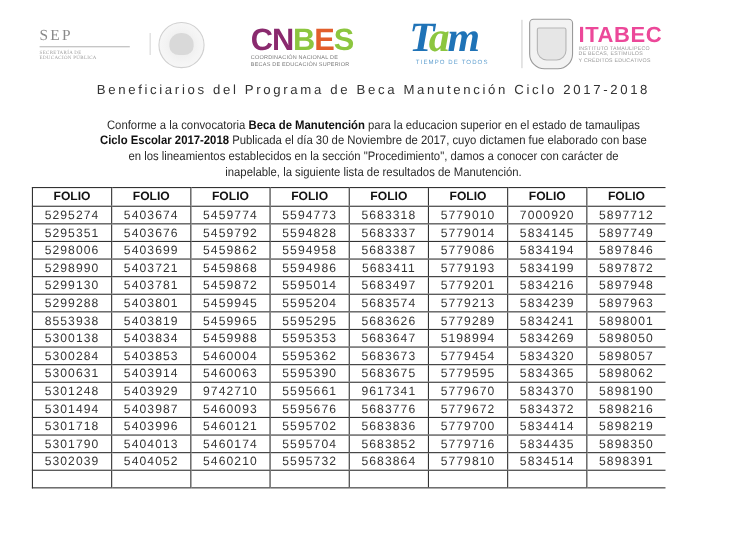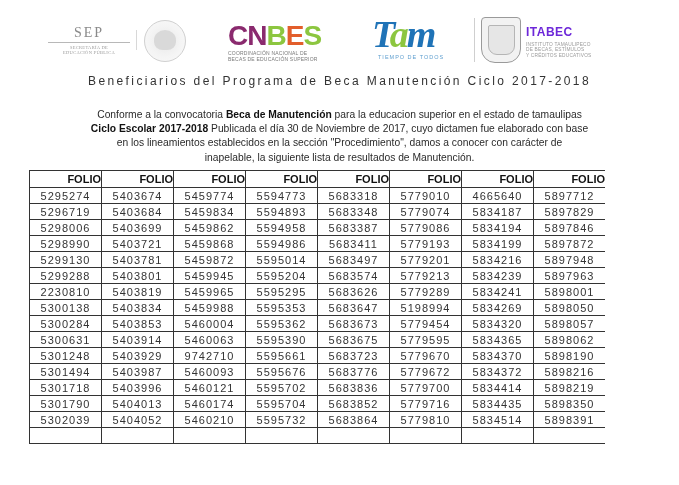--- a/index.html
+++ b/index.html
@@ -2,21 +2,21 @@
 <html><head>
 <meta charset="utf-8">
 <style>
   html, body { margin: 0; padding: 0; background: #ffffff; }
   body { width: 679px; height: 485px; overflow: hidden; position: relative; font-family: "Liberation Sans", sans-serif; color: #222; }
 
   .logos { position: absolute; left: 0; top: 0; width: 679px; height: 72px; }
   .logo { position: absolute; }
 
   
-  .sep { left: 48px; top: 26px; width: 82px; height: 36px; text-align: center; }
+  .sep { left: 36px; top: 26px; width: 82px; height: 36px; }
   .sep-title { font-family: "Liberation Serif", serif; font-size: 14px; letter-spacing: 2px; color: #8a8a8a; line-height: 14px; }
   .sep-rule { height: 1px; background: #b8b8b8; margin: 2px 0 2px 0; }
   .sep-sub { font-family: "Liberation Serif", serif; font-size: 4.5px; color: #9a9a9a; line-height: 5px; letter-spacing: 0.3px; }
   .sep-divider { left: 136px; top: 30px; width: 1px; height: 20px; background: #d8d8d8; }
   .seal { left: 144px; top: 20px; width: 40px; height: 40px; border-radius: 50%; border: 1px solid #d0d0d0; background: radial-gradient(circle, #e8e8e8 0%, #f4f4f4 55%, #fafafa 100%); }
   .seal-inner { position: absolute; left: 9px; top: 9px; width: 22px; height: 20px; border-radius: 50% 50% 40% 40%; background: #d9d9d9; }
 
   
   .cnbes { left: 228px; top: 22px; width: 104px; height: 42px; }
   .cnbes-word { font-family: "Liberation Sans", sans-serif; font-weight: bold; font-size: 28px; line-height: 28px; letter-spacing: -1px; }
@@ -27,32 +27,32 @@
   .tam { left: 372px; top: 16px; width: 100px; height: 48px; }
   .tam-word { font-family: "Liberation Serif", serif; font-style: italic; font-weight: bold; font-size: 38px; line-height: 36px; color: #1f73b7; letter-spacing: -2px; }
   .tam-word .a { color: #8cc63f; }
   .tam-sub { font-size: 5.5px; color: #5f9fcf; letter-spacing: 1px; margin-top: 2px; padding-left: 6px; }
   .tam-divider { left: 474px; top: 18px; width: 1px; height: 44px; background: #cfcfcf; }
 
   
   .shield { left: 481px; top: 17px; width: 40px; height: 46px; border: 1.5px solid #9a9a9a; border-radius: 4px 4px 14px 14px; background: #f2f2f2; box-sizing: border-box; }
   .shield-inner { position: absolute; left: 6px; top: 7px; width: 25px; height: 28px; border: 1px solid #b5b5b5; border-radius: 2px 2px 9px 9px; background: #e6e6e6; }
   .itabec { left: 526px; top: 22px; width: 130px; height: 40px; }
-  .itabec-word { font-size: 12px; font-weight: bold; color: #6d28d9; line-height: 20px; letter-spacing: 0.5px; }
+  .itabec-word { font-size: 20px; font-weight: bold; color: #ec4899; line-height: 20px; letter-spacing: 0.5px; }
   .itabec-sub { font-size: 4.8px; line-height: 5.4px; color: #9a9a9a; letter-spacing: 0.2px; }
 
   
   .doc-title { position: absolute; left: 0; top: 74px; width: 679px; text-align: center; font-size: 12px; letter-spacing: 2.4px; color: #333; font-family: "Liberation Sans", sans-serif; }
   .intro { position: absolute; left: 20px; top: 107px; width: 639px; text-align: center; font-size: 11.2px; line-height: 14.2px; color: #2a2a2a; transform: scaleX(0.92); transform-origin: center top; }
   .intro b { color: #111; }
 
   
   .folio-table { position: absolute; left: 29px; top: 170px; border-collapse: collapse; }
   .folio-table th, .folio-table td { width: 71px; padding: 0; text-align: center; border-left: 1.3px solid #333; border-bottom: 1.3px solid #333; font-family: "Liberation Sans", sans-serif; }
-  .folio-table th { height: 16px; font-size: 11px; font-weight: bold; color: #111; border-top: 1.3px solid #333; text-align: right; }
+  .folio-table th { height: 16px; font-size: 11px; font-weight: bold; color: #111; border-top: 1.3px solid #333; }
   .folio-table td { height: 15px; font-size: 11px; letter-spacing: 1px; color: #333; }
   .folio-table tr > :first-child { border-left: 1.3px solid #333; }
 </style>
 </head>
 <body>
 
 <div class="logos">
   <div class="logo sep">
     <div class="sep-title">SEP</div>
     <div class="sep-rule"></div>
@@ -112,32 +112,32 @@
       </tr>
   </thead>
   <tbody id="tbody">
       <tr>
         <td>5295274</td>
         <td>5403674</td>
         <td>5459774</td>
         <td>5594773</td>
         <td>5683318</td>
         <td>5779010</td>
-        <td>4665640</td>
+        <td>7000920</td>
         <td>5897712</td>
       </tr>
       <tr>
-        <td>5296719</td>
-        <td>5403684</td>
-        <td>5459834</td>
-        <td>5594893</td>
-        <td>5683348</td>
-        <td>5779074</td>
-        <td>5834187</td>
-        <td>5897829</td>
+        <td>5295351</td>
+        <td>5403676</td>
+        <td>5459792</td>
+        <td>5594828</td>
+        <td>5683337</td>
+        <td>5779014</td>
+        <td>5834145</td>
+        <td>5897749</td>
       </tr>
       <tr>
         <td>5298006</td>
         <td>5403699</td>
         <td>5459862</td>
         <td>5594958</td>
         <td>5683387</td>
         <td>5779086</td>
         <td>5834194</td>
         <td>5897846</td>
@@ -166,21 +166,21 @@
         <td>5299288</td>
         <td>5403801</td>
         <td>5459945</td>
         <td>5595204</td>
         <td>5683574</td>
         <td>5779213</td>
         <td>5834239</td>
         <td>5897963</td>
       </tr>
       <tr>
-        <td>2230810</td>
+        <td>8553938</td>
         <td>5403819</td>
         <td>5459965</td>
         <td>5595295</td>
         <td>5683626</td>
         <td>5779289</td>
         <td>5834241</td>
         <td>5898001</td>
       </tr>
       <tr>
         <td>5300138</td>
@@ -210,21 +210,21 @@
         <td>5683675</td>
         <td>5779595</td>
         <td>5834365</td>
         <td>5898062</td>
       </tr>
       <tr>
         <td>5301248</td>
         <td>5403929</td>
         <td>9742710</td>
         <td>5595661</td>
-        <td>5683723</td>
+        <td>9617341</td>
         <td>5779670</td>
         <td>5834370</td>
         <td>5898190</td>
       </tr>
       <tr>
         <td>5301494</td>
         <td>5403987</td>
         <td>5460093</td>
         <td>5595676</td>
         <td>5683776</td>

